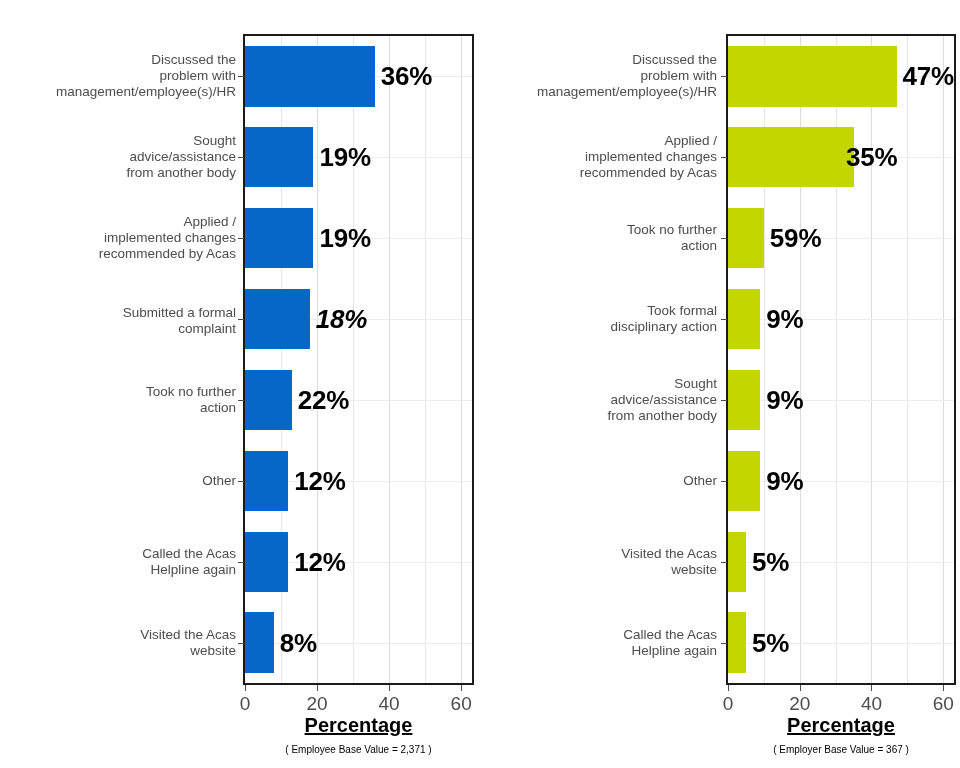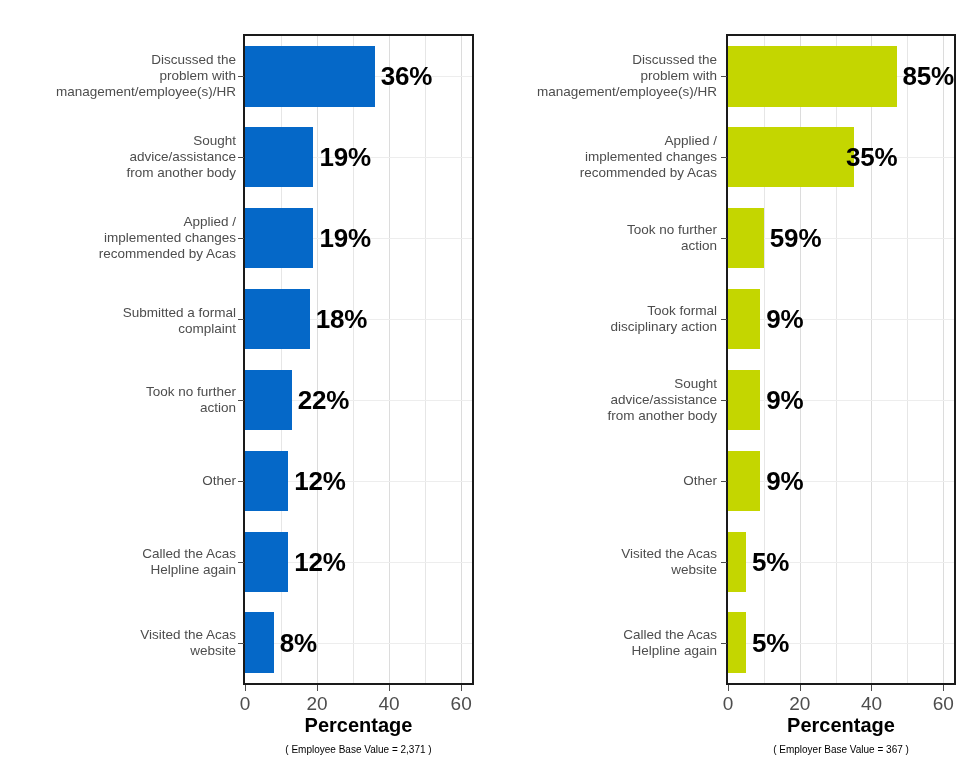--- a/index.html
+++ b/index.html
@@ -117,20 +117,21 @@
   }
   .axis-title {
     position: absolute;
     top: 714px;
     color: #000000;
     font-size: 20px;
     font-weight: 700;
     text-align: center;
     font-family: "Liberation Sans", sans-serif;
     white-space: nowrap;
+    text-decoration: underline;
   }
   .base-note {
     position: absolute;
     top: 744px;
     color: #000000;
     font-size: 10px;
     text-align: center;
     font-family: "Liberation Sans", sans-serif;
     white-space: nowrap;
   }
@@ -196,21 +197,21 @@
 Helpline again</div>
         <div class="tick-mark" style="left: 238px; top: 561.688px;"></div>
         <div class="cat-label" style="top: 626.562px;">Visited the Acas
 website</div>
         <div class="tick-mark" style="left: 238px; top: 642.562px;"></div>
       </div>
     <div id="vals-left">
         <div class="bar-value" style="left: 380.714px; top: 63.4375px;">36%</div>
         <div class="bar-value" style="left: 319.46px; top: 144.312px;">19%</div>
         <div class="bar-value" style="left: 319.46px; top: 225.188px;">19%</div>
-        <div class="bar-value" style="left: 315.857px; top: 306.062px;">18%</div>
+        <div class="bar-value" style="left: 315.857px; top: 306.062px; font-style: italic;">18%</div>
         <div class="bar-value" style="left: 297.841px; top: 386.938px;">22%</div>
         <div class="bar-value" style="left: 294.238px; top: 467.812px;">12%</div>
         <div class="bar-value" style="left: 294.238px; top: 548.688px;">12%</div>
         <div class="bar-value" style="left: 279.825px; top: 629.562px;">8%</div>
       </div>
     <div id="xaxis-left">
         <div class="xtick" style="left: 245px; top: 685px;"></div>
         <div class="xlabel" style="left: 245px; top: 693px;">0</div>
         <div class="xtick" style="left: 317.063px; top: 685px;"></div>
         <div class="xlabel" style="left: 317.063px; top: 693px;">20</div>
@@ -274,21 +275,21 @@
         <div class="cat-label" style="top: 472.812px;">Other</div>
         <div class="tick-mark" style="left: 241px; top: 480.812px;"></div>
         <div class="cat-label" style="top: 545.688px;">Visited the Acas
 website</div>
         <div class="tick-mark" style="left: 241px; top: 561.688px;"></div>
         <div class="cat-label" style="top: 626.562px;">Called the Acas
 Helpline again</div>
         <div class="tick-mark" style="left: 241px; top: 642.562px;"></div>
       </div>
     <div id="vals-right">
-        <div class="bar-value" style="left: 422.603px; top: 63.4375px;">85%</div>
+        <div class="bar-value" style="left: 422.603px; top: 63.4375px;">47%</div>
         <div class="bar-value" style="left: 366px; top: 144.312px;">35%</div>
         <div class="bar-value" style="left: 289.873px; top: 225.188px;">59%</div>
         <div class="bar-value" style="left: 286.286px; top: 306.062px;">9%</div>
         <div class="bar-value" style="left: 286.286px; top: 386.938px;">9%</div>
         <div class="bar-value" style="left: 286.286px; top: 467.812px;">9%</div>
         <div class="bar-value" style="left: 271.937px; top: 548.688px;">5%</div>
         <div class="bar-value" style="left: 271.937px; top: 629.562px;">5%</div>
       </div>
     <div id="xaxis-right">
         <div class="xtick" style="left: 248px; top: 685px;"></div>

